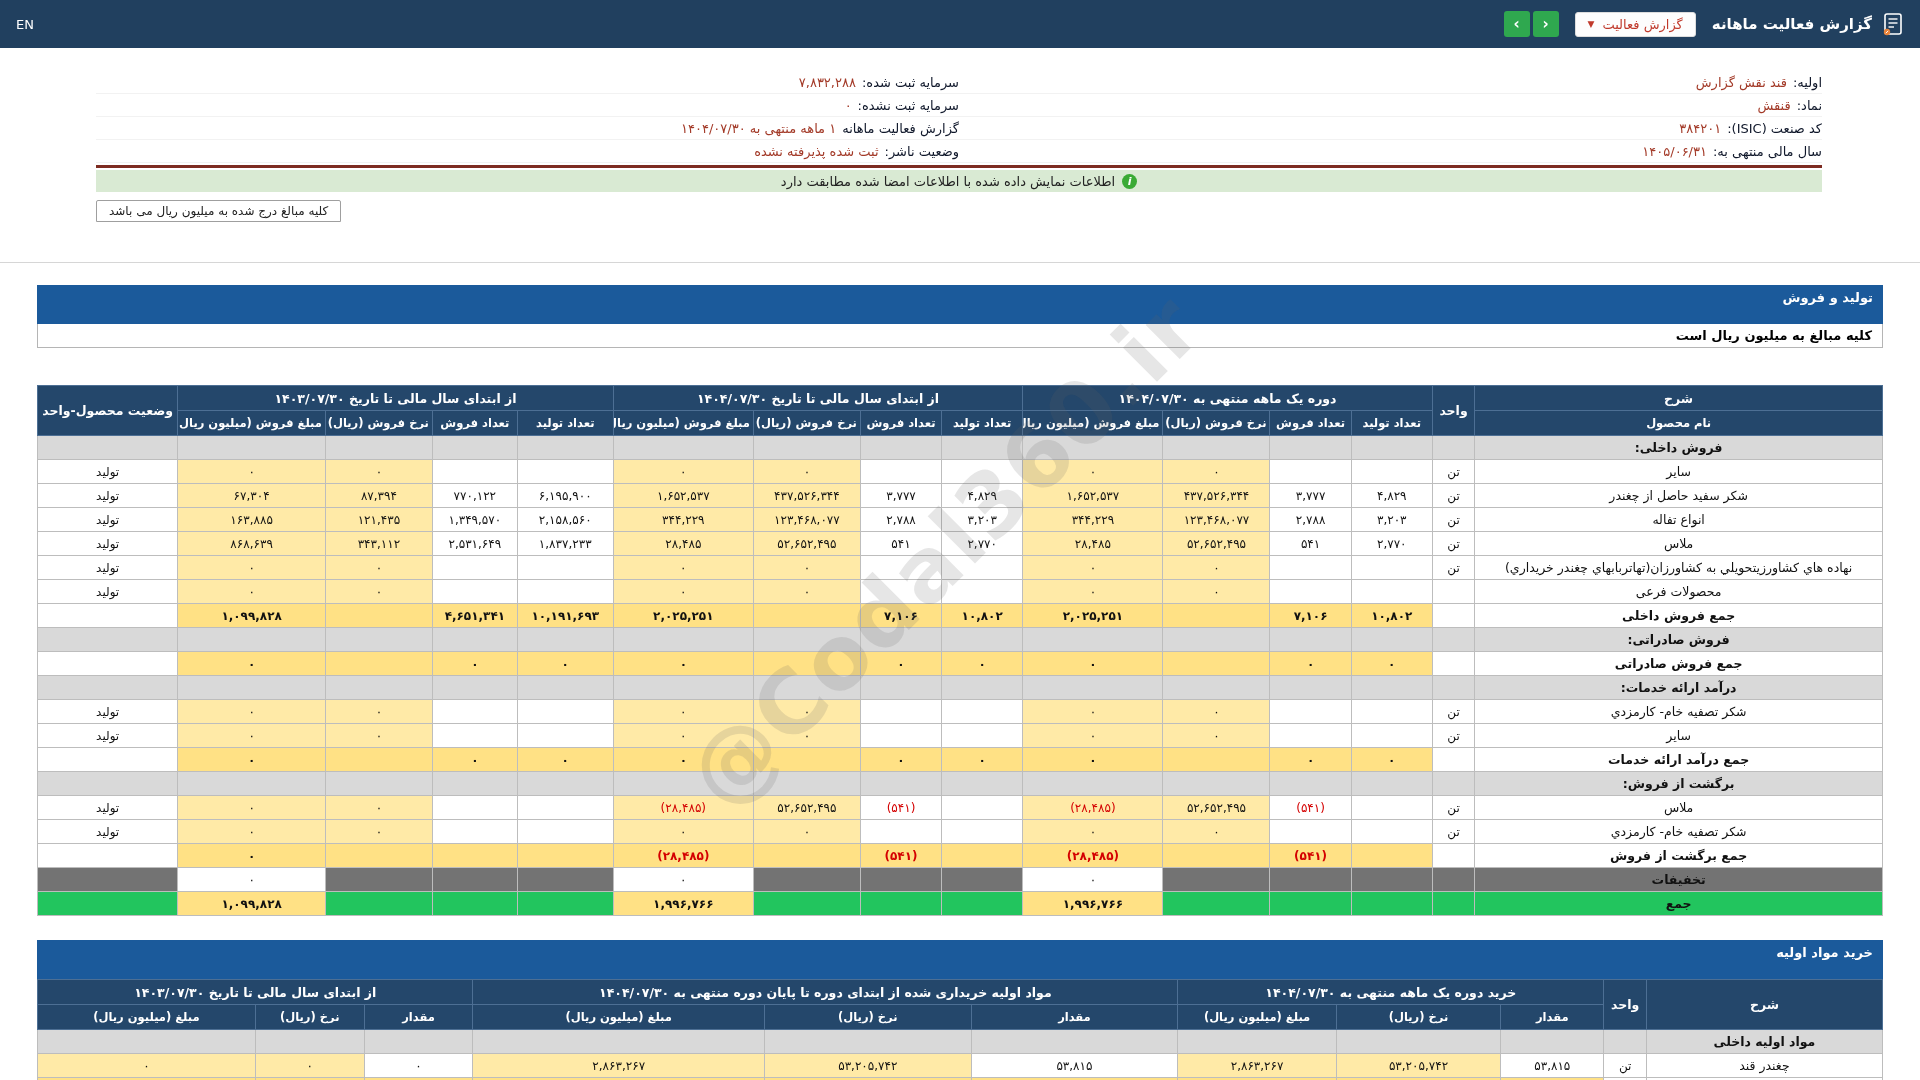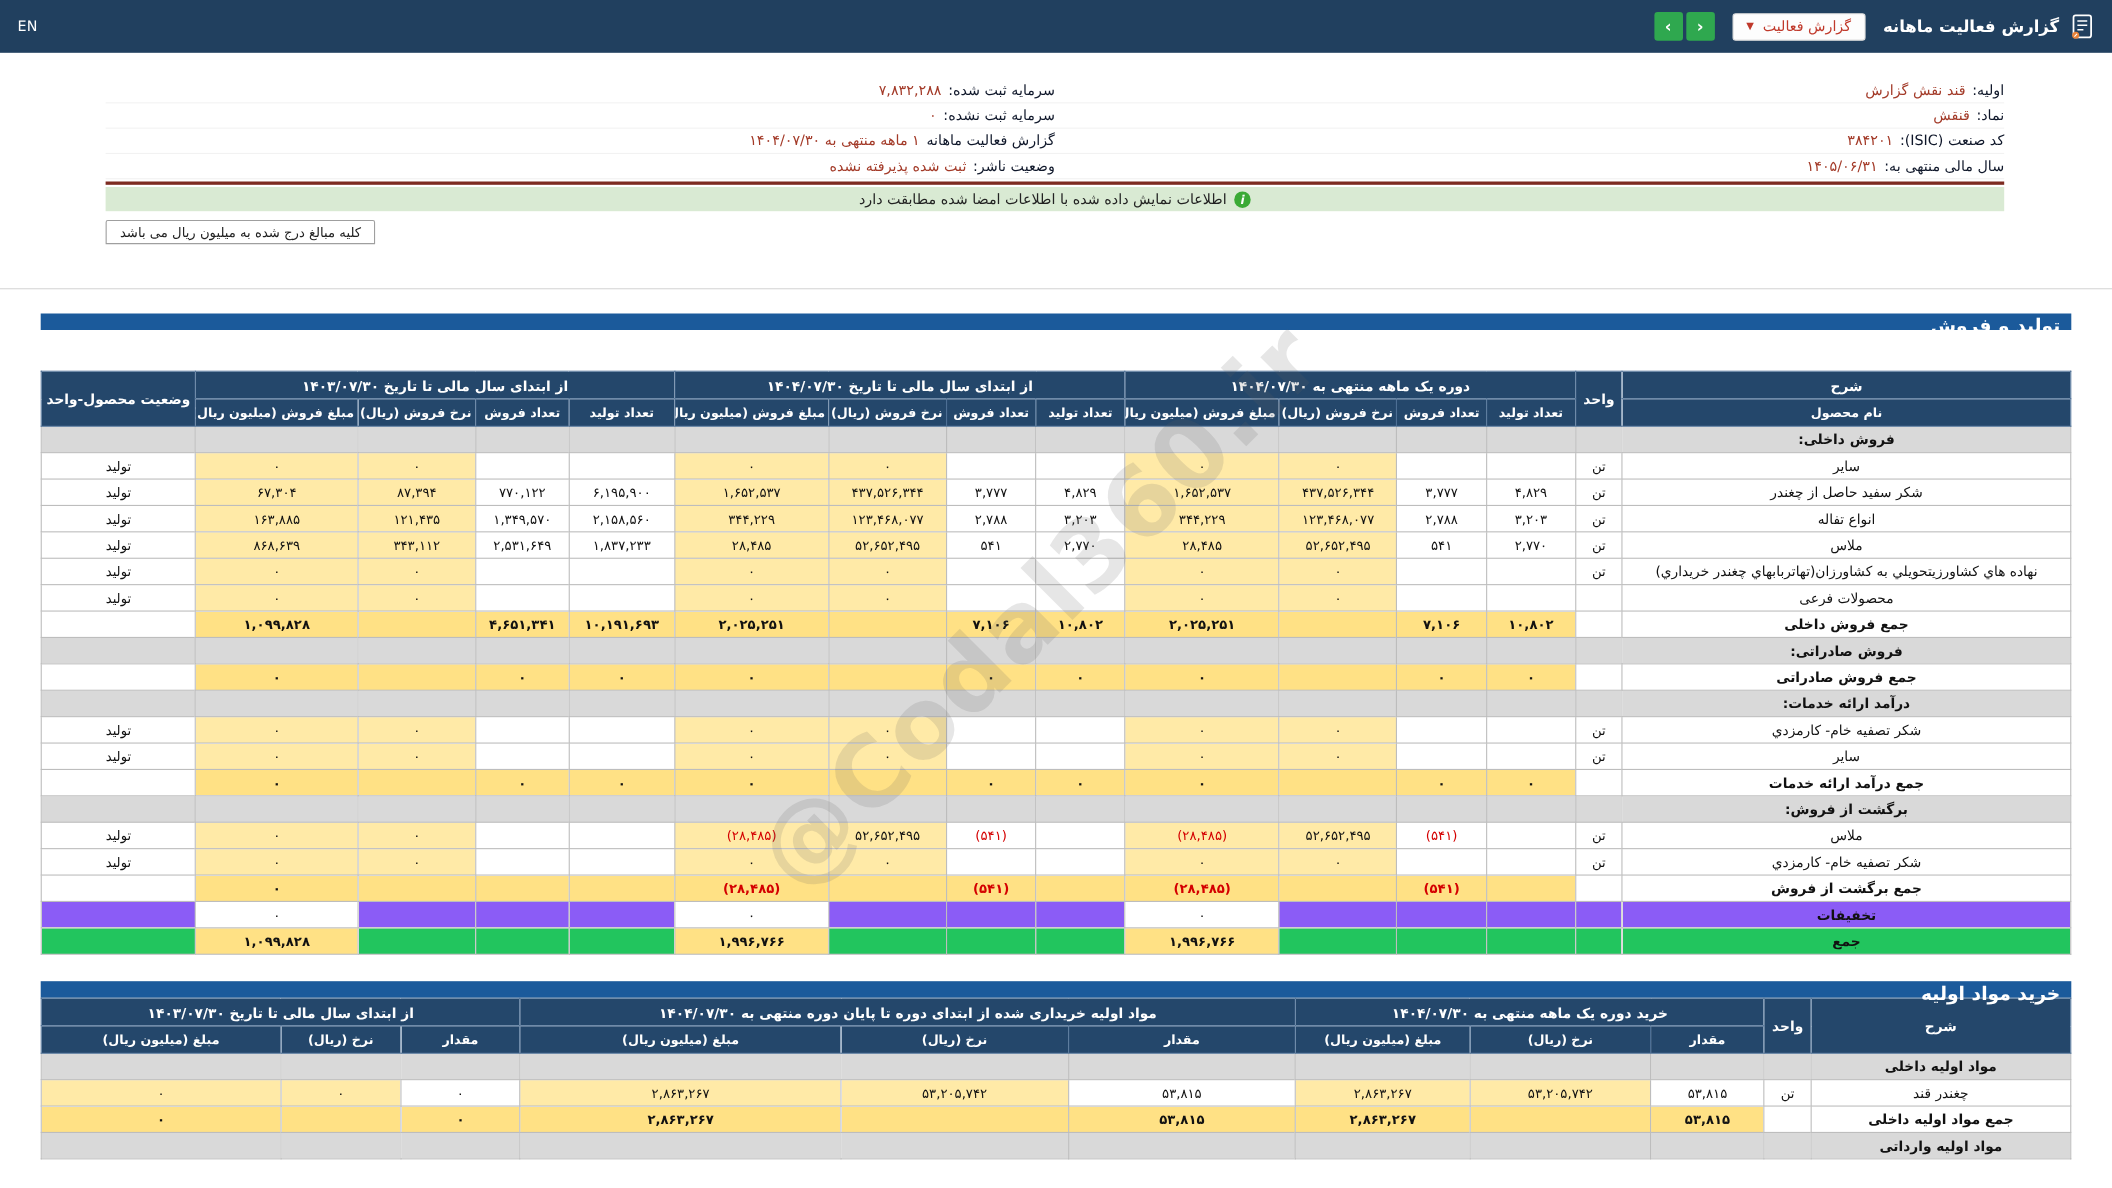--- a/index.html
+++ b/index.html
@@ -38,41 +38,41 @@
   .info-icon { width:15px; height:15px; border-radius:50%; background:#3aaa35; color:#fff;
     font-weight:bold; font-size:11px; font-style:italic; display:inline-flex;
     align-items:center; justify-content:center; flex:0 0 auto; }
 
   .unit-tab { position:absolute; left:96px; top:200px; height:22px; line-height:20px;
     border:1px solid #9f9f9f; border-radius:2px 2px 0 0; background:#fff; padding:0 12px; font-size:12px; color:#222; }
   .hrline { position:absolute; top:262px; left:0; width:100%; border-top:1px solid #d6d6d6; }
 
   
   .main { margin:93px 37px 0 37px; position:relative; z-index:1; }
-  .sec-bar { height:15px; background:#1b5a9b; color:#fff; font-size:17px; font-weight:bold;
+  .sec-bar { height:39px; background:#1b5a9b; color:#fff; font-size:13px; font-weight:bold;
     line-height:25px; padding:0 10px; }
   .sub-row { height:24px; border:1px solid #b5b5b5; border-top:none; font-size:13px; font-weight:bold;
     line-height:23px; padding:0 10px; color:#000; background:#fff; }
   .mat-bar { margin-top:24px; }
 
   table.tbl { width:100%; border-collapse:collapse; table-layout:fixed; border:1px solid #8c8c8c; }
   #prod-table { margin-top:37px; }
   .tbl th { background:#24476b; color:#fff; border:1px solid #4d6f94; font-weight:bold;
     height:25px; padding:0 3px; font-size:12.5px; overflow:hidden; white-space:nowrap; text-align:center; }
   .tbl tr.h2 th { font-size:11.5px; }
   .tbl td { border:1px solid #bdbdbd; height:24px; padding:0 5px; font-size:12px; text-align:center;
     color:#111; overflow:hidden; white-space:nowrap; background:#fff; }
   .tbl td.name { font-size:12.5px; }
 
   tr.r-section td { background:#d9d9d9; }
   tr.r-section td.name { font-weight:bold; }
   tr.r-data td.c-rate, tr.r-data td.c-amt { background:#ffeaa7; }
   tr.r-jam td.num { background:#ffe185; font-weight:bold; }
   tr.r-jam td.name { font-weight:bold; }
-  tr.r-disc td { background:#8b5cf6; font-weight:bold; }
+  tr.r-disc td { background:#737373; font-weight:bold; }
   tr.r-disc td.c-amt { background:#ffffff; font-weight:normal; }
   tr.r-total td { background:#22c55e; }
   tr.r-total td.name { font-weight:bold; }
   tr.r-total td.c-amt { background:#ffe185; font-weight:bold; }
   td.neg { color:#d40000; }
 
   
   .watermark { position:absolute; left:704px; top:740px; z-index:30; pointer-events:none;
     direction:ltr; font-size:88px; font-weight:bold; letter-spacing:2px; color:rgba(100,100,100,0.16);
     transform:rotate(-45deg); transform-origin:0 50%; white-space:nowrap; }
@@ -151,20 +151,21 @@
     <span>اطلاعات نمایش داده شده با اطلاعات امضا شده مطابقت دارد</span>
   </div>
 </div>
 
 <div class="unit-tab">کلیه مبالغ درج شده به میلیون ریال می باشد</div>
 <div class="hrline"></div>
 
 <div class="main">
 
   <div class="sec-bar">تولید و فروش</div>
+  <div class="sub-row">کلیه مبالغ به میلیون ریال است</div>
 
   <table class="tbl" id="prod-table">
     <colgroup>
       <col style="width:22.1%">
         <col style="width:2.3%">
       <col style="width:4.4%">
         <col style="width:4.4%">
         <col style="width:5.8%">
         <col style="width:7.6%">
       <col style="width:4.4%">

